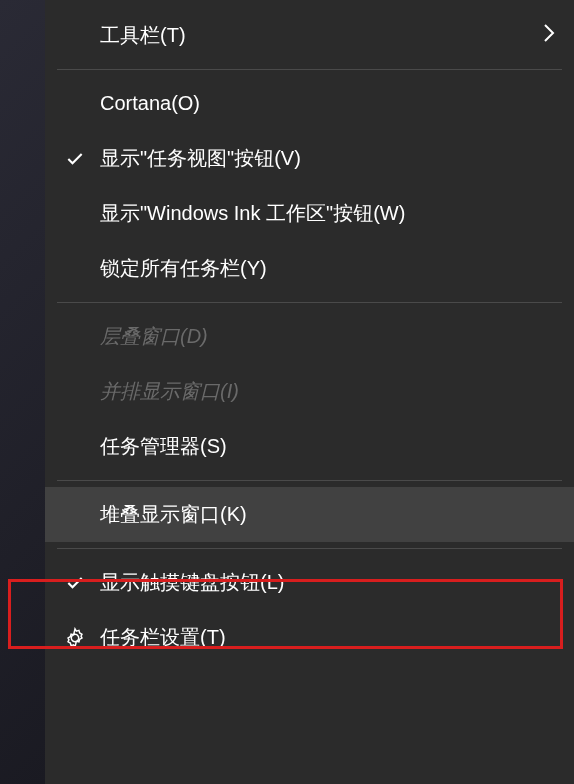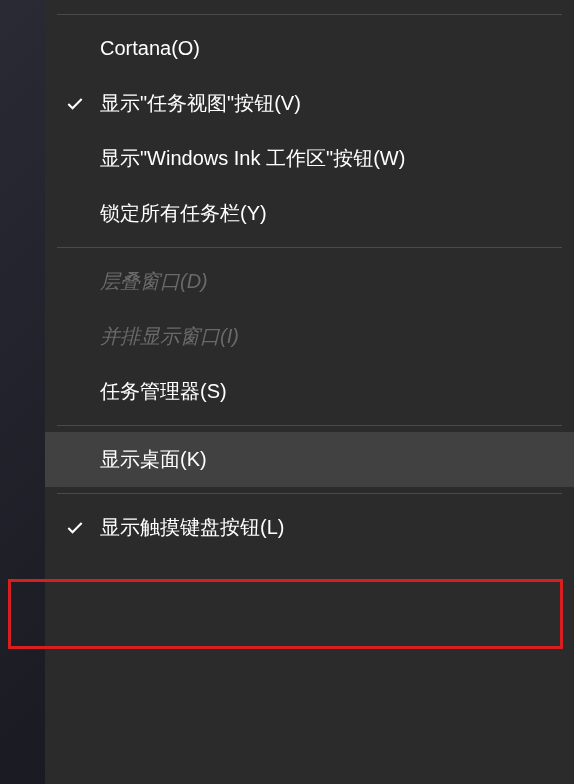--- a/index.html
+++ b/index.html
@@ -95,20 +95,28 @@
       white-space: nowrap;
     }
   </style>
 </head>
 <body>
 
 <div class="desktop-bg"></div>
 
 <div class="context-menu">
 
+  <div class="menu-item">
+    <span class="label">工具栏(T)</span>
+    <span class="submenu-arrow">
+      <svg width="14" height="22" viewBox="0 0 14 22">
+          <path d="M3 3 L11 11 L3 19" stroke="#ffffff" stroke-width="2" fill="none"></path>
+        </svg>
+    </span>
+  </div>
 
   <div class="separator"></div>
 
   <div class="menu-item">
     <span class="label">Cortana(O)</span>
   </div>
 
   <div class="menu-item">
     <span class="icon-slot checkmark">
       <svg viewBox="0 0 24 24">
@@ -137,30 +145,38 @@
     <span class="label">并排显示窗口(I)</span>
   </div>
 
   <div class="menu-item">
     <span class="label">任务管理器(S)</span>
   </div>
 
   <div class="separator"></div>
 
   <div class="menu-item highlighted">
-    <span class="label">显示桌面(K)</span>
+    <span class="label">堆叠显示窗口(K)</span>
   </div>
 
   <div class="separator"></div>
 
   <div class="menu-item">
     <span class="icon-slot checkmark">
       <svg viewBox="0 0 24 24">
           <path d="M4 12 L9 17 L20 6" stroke="#ffffff" stroke-width="2.5" fill="none"></path>
         </svg>
     </span>
     <span class="label">显示触摸键盘按钮(L)</span>
   </div>
 
+  <div class="menu-item">
+    <span class="icon-slot gear">
+      <svg viewBox="0 0 24 24">
+        <path d="M12 8 a4 4 0 1 0 0.001 0 Z M12 2 l1.5 2.5 2.8-0.8 0.8 2.8 2.5 1.5 -1 2 1 2 -2.5 1.5 -0.8 2.8 -2.8-0.8 L12 22 l-1.5-2.5 -2.8 0.8 -0.8-2.8 -2.5-1.5 1-2 -1-2 2.5-1.5 0.8-2.8 2.8 0.8 Z" stroke="#ffffff" stroke-width="1.6" fill="none"></path>
+      </svg>
+    </span>
+    <span class="label">任务栏设置(T)</span>
+  </div>
 
 </div>
 
 <div class="highlight-box"></div>
 
 </body></html>

